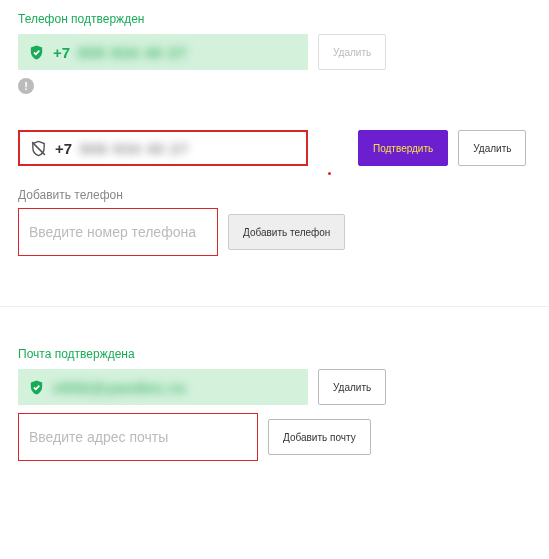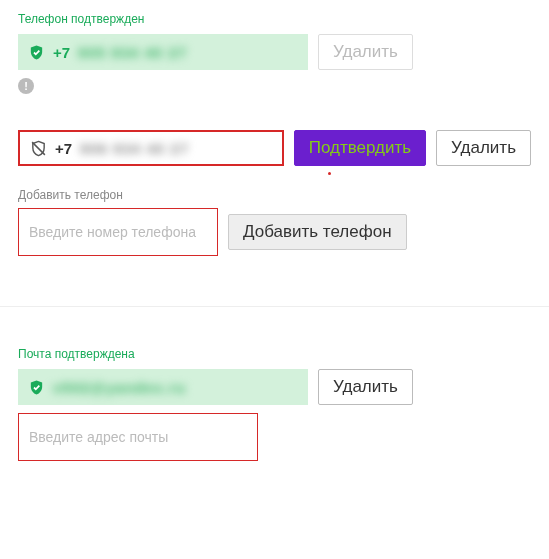--- a/index.html
+++ b/index.html
@@ -47,39 +47,40 @@
     color: #888;
     letter-spacing: 1px;
     white-space: nowrap;
     font-weight: bold;
   }
   .blur-green { color: #3fb56b; }
   .prefix { font-weight: bold; }
   .btn {
     height: 36px;
     padding: 0 14px;
-    font-size: 17px;
+    font-size: 10px;
     border-radius: 2px;
     cursor: pointer;
     display: inline-flex;
     align-items: center;
     justify-content: center;
     background: #fff;
     border: 1px solid #bbb;
     color: #333;
   }
   .btn.disabled {
     color: #bbb;
     border-color: #ddd;
     cursor: default;
   }
   .btn.purple {
     background: #6b1fce;
     border: 1px solid #6b1fce;
-    color: #84cc16;
+    color: #fde047;
+    margin-left: 40px;
   }
   .btn.gray-fill {
     background: #eee;
     border: 1px solid #ccc;
   }
   .info-row {
     display: flex;
     align-items: center;
     gap: 8px;
     color: #888;
@@ -181,14 +182,15 @@
         <path fill="#1aab5a" d="M12 2 L20 5 V11 C20 16 16.5 20.5 12 22 C7.5 20.5 4 16 4 11 V5 Z"></path>
         <path fill="none" stroke="#fff" stroke-width="2.5" d="M8.5 12 L11 14.5 L16 9.5"></path>
       </svg>
       <span class="blur blur-green">v502@yandex.ru</span>
     </div>
     <button class="btn">Удалить</button>
   </div>
 
   <div class="row">
     <input class="input-red wide" type="text" placeholder="Введите адрес почты" style="">
+    <button class="btn">Добавить почту</button>
   </div>
 </div>
 
 </body></html>

